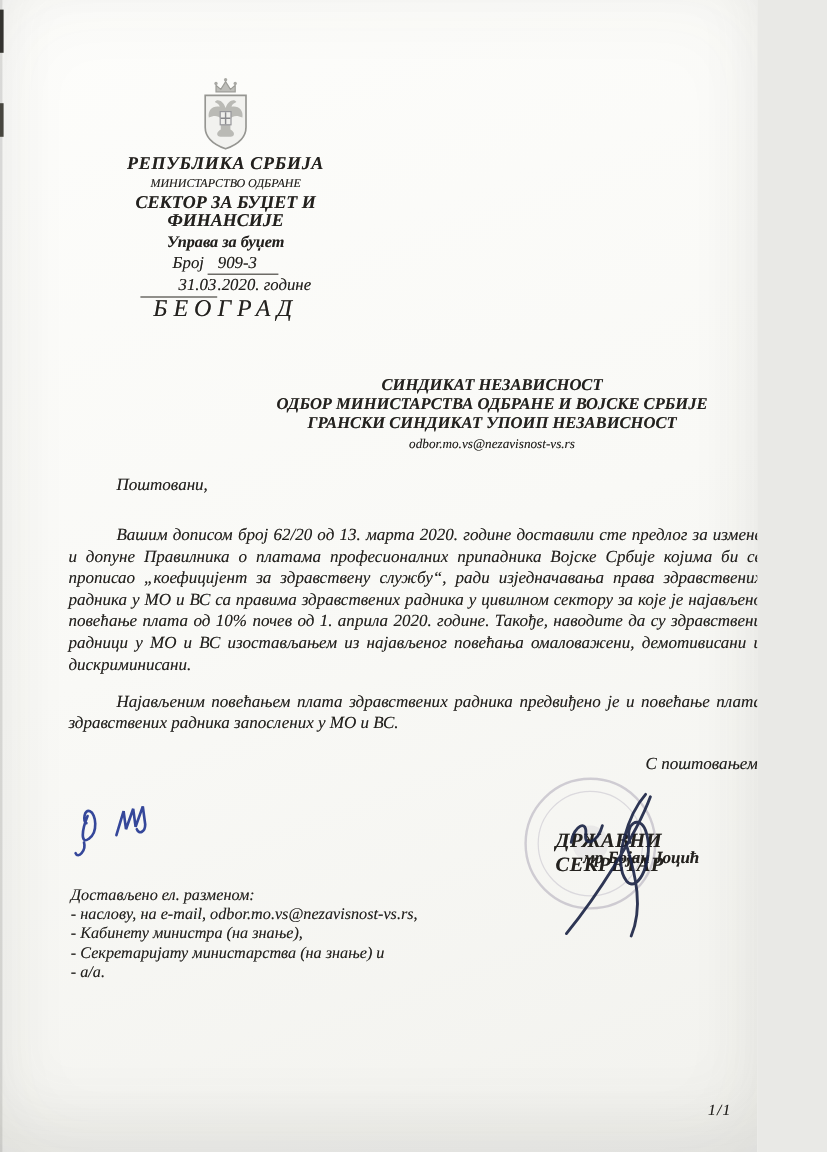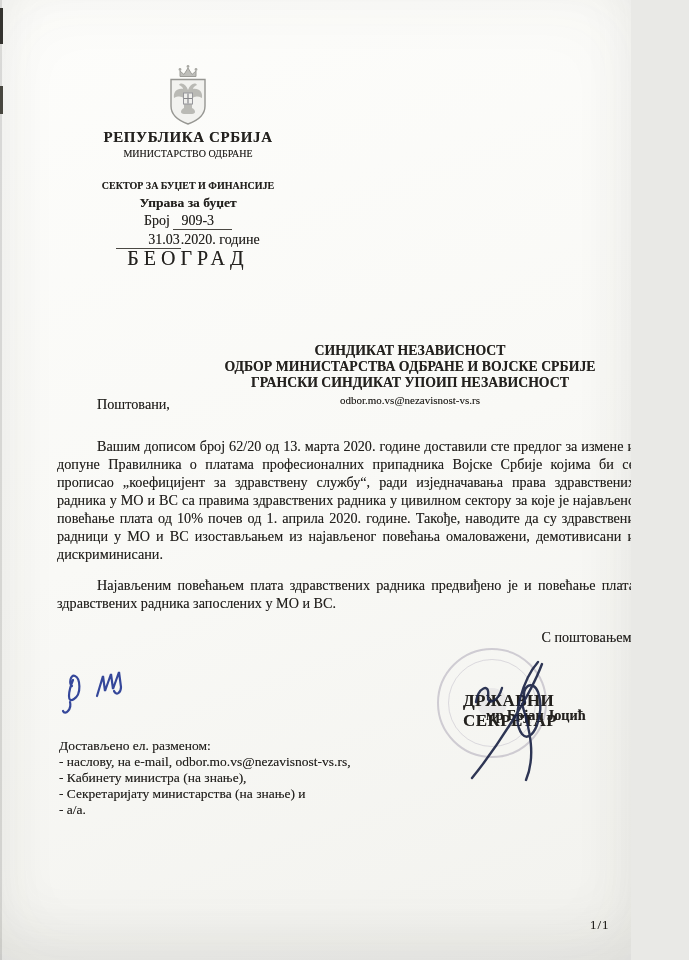--- a/index.html
+++ b/index.html
@@ -6,44 +6,45 @@
   body {
     width:689px; height:960px;
     background:#e9e9e6;
     font-family:"Liberation Serif","DejaVu Serif",serif;
   }
   .page {
     position:relative; width:631px; height:960px; overflow:hidden;
     background:linear-gradient(160deg,#fdfdfb 0%,#f9f9f6 50%,#f2f2ee 100%);
     box-shadow: inset 0 0 70px rgba(70,70,60,0.05), inset 0 -30px 50px rgba(90,90,85,0.08);
     color:#23211e;
+    font-style:italic;
   }
   .page * { text-shadow:0 0 0.5px rgba(34,32,29,0.45); }
 
   
   .scan-edge { position:absolute; left:0; top:0; width:2px; height:100%; background:rgba(40,40,38,0.12); }
   .scan-mark-1 { position:absolute; left:0; top:8px; width:3px; height:36px; background:#34332f; }
   .scan-mark-2 { position:absolute; left:0; top:86px; width:3px; height:28px; background:#47463f; }
 
   
   .letterhead { position:absolute; top:63px; left:72px; width:232px; text-align:center; line-height:15px; }
   .coat { display:block; margin:0 auto 3px auto; opacity:0.85; }
   .lh-country  { font-weight:bold; font-size:15px; letter-spacing:0.6px; }
   .lh-ministry { font-size:10px; margin-top:1px; }
-  .lh-sector   { font-weight:bold; font-size:10px; margin-top:17px; }
+  .lh-sector   { font-weight:bold; font-size:15px; margin-top:1px; }
   .lh-dept     { font-weight:bold; font-size:13.5px; margin-top:2px; }
   .lh-number   { font-size:14px; margin-top:3px; }
   .lh-number .uline { border-bottom:1px solid #4a4843; padding:0 18px 1px 8px; }
   .lh-date     { font-size:14px; margin-top:4px;text-align:center; }
   .lh-date .uline2 { border-bottom:1px solid #4a4843; padding:0 1px 1px 32px; }
   .lh-city     { font-size:20px; letter-spacing:5px; margin-top:4px; }
 
   
   .recipient { position:absolute; top:313px; left:200px; width:420px; text-align:center;
-               font-weight:bold; font-size:13.8px; line-height:16px;margin-top:30px; }
+               font-weight:bold; font-size:13.8px; line-height:16px; }
   .recipient .email { font-weight:normal; font-size:11px; margin-top:1px; }
 
   
   .letter-body { position:absolute; top:395px; left:57px; width:578px;
                  font-size:14.2px; line-height:18px; text-align:justify; }
   .salutation { text-indent:40px; text-align:left; }
   .para { margin:0; text-indent:40px; }
   .p1 { margin-top:24px; }
   .p2 { margin-top:13px; }
   .closing { margin-top:16px; text-indent:40px; text-align:right; }

